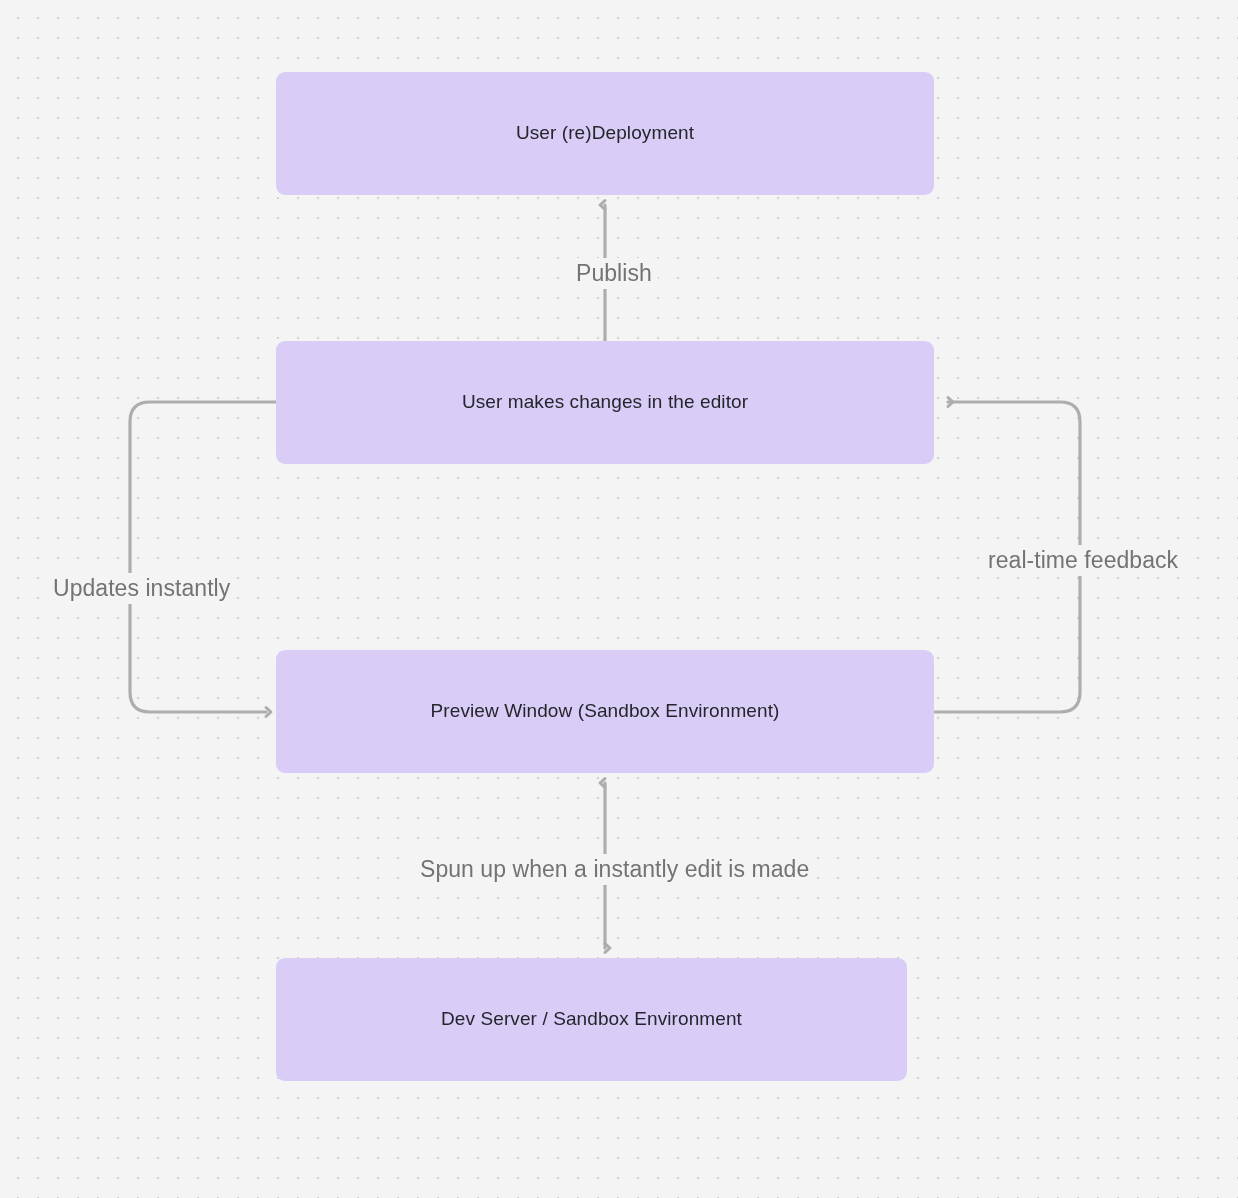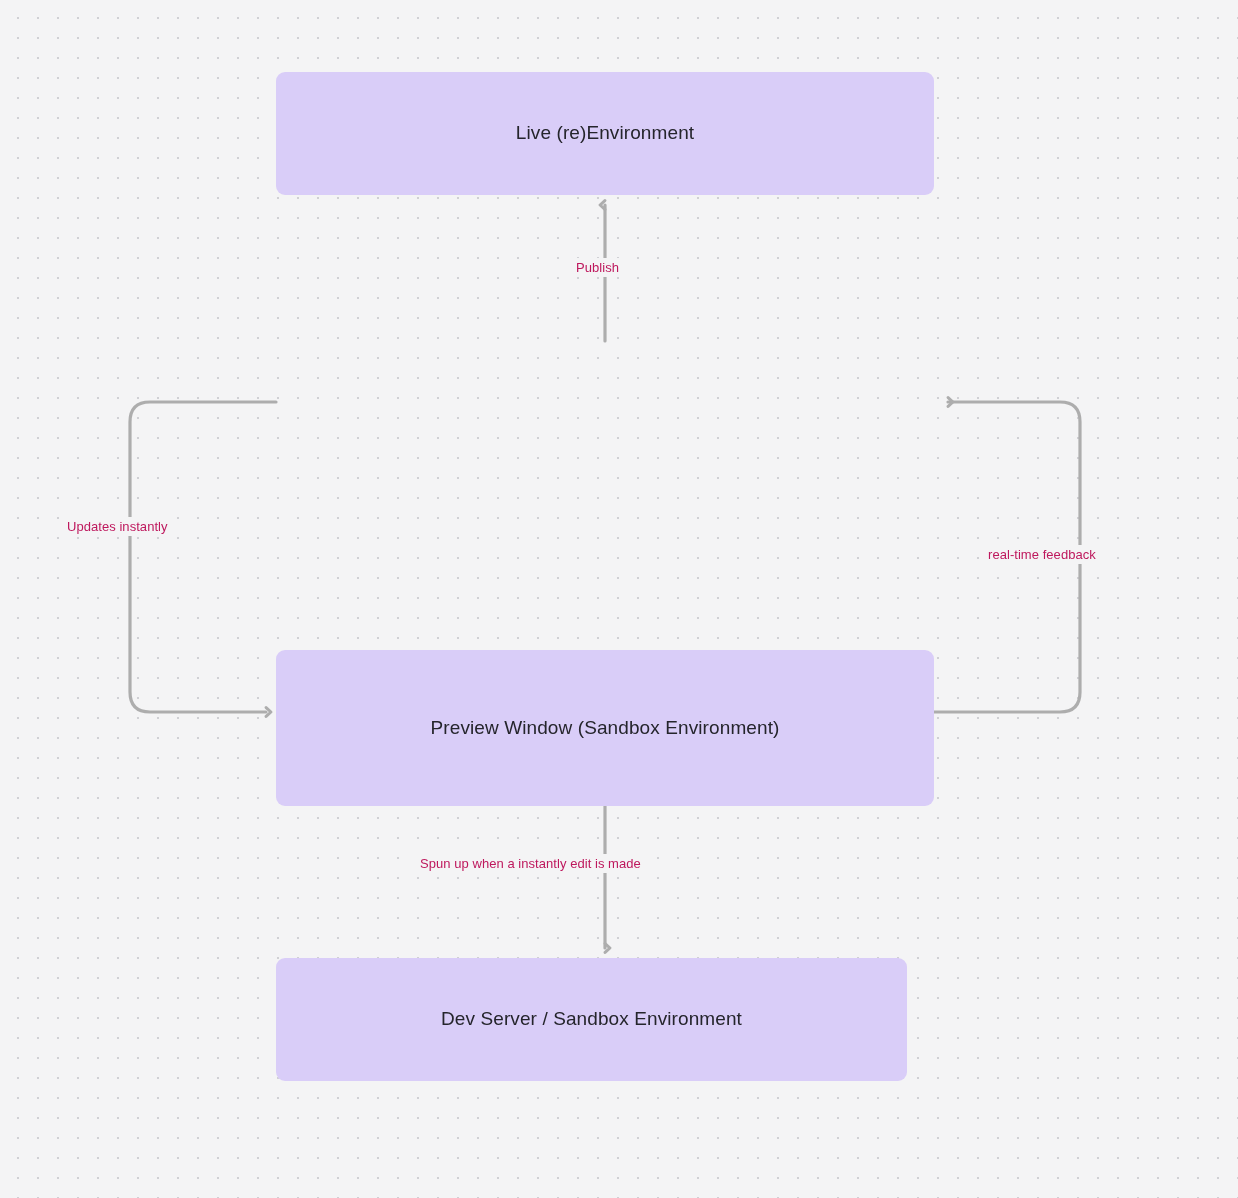--- a/index.html
+++ b/index.html
@@ -42,34 +42,34 @@
   .node-label {
     font-size: 19px;
     color: #25252c;
     letter-spacing: 0.1px;
     text-align: center;
     line-height: 1.3;
     white-space: nowrap;
   }
   .edge-label {
     position: absolute;
-    font-size: 13px;
-    color: #be185d;
+    font-size: 23px;
+    color: #737373;
     white-space: nowrap;
     background: #f4f4f5;
     padding: 2px 6px;
     letter-spacing: 0.05px;
   }
   #node-live        { left: 276px; top: 72px;  width: 658px; height: 123px; }
   #node-editor      { left: 276px; top: 341px; width: 658px; height: 123px; }
-  #node-preview     { left: 276px; top: 650px; width: 658px; height: 156px; }
+  #node-preview     { left: 276px; top: 650px; width: 658px; height: 123px; }
   #node-devserver   { left: 276px; top: 958px; width: 631px; height: 123px; }
 
   #label-publish    { left: 570px; top: 258px; }
-  #label-updates    { left: 47px;  top: 517px; margin-left: 14px; }
+  #label-updates    { left: 47px;  top: 573px; }
   #label-feedback   { left: 982px; top: 545px; text-align: right; }
   #label-spun       { left: 414px; top: 854px; }
 </style>
 </head>
 <body>
 
 <div id="canvas">
 
   <svg id="edges" viewBox="0 0 1238 1198" xmlns="http://www.w3.org/2000/svg">
     <defs>
@@ -93,23 +93,26 @@
 
       <path d="M276,402 L150,402 Q130,402 130,422 L130,692 Q130,712 150,712 L266,712" marker-end="url(#ah-right)"></path>
 
       <path d="M934,712 L1060,712 Q1080,712 1080,692 L1080,422 Q1080,402 1060,402 L948,402" marker-end="url(#ah-left)"></path>
 
       <path d="M605,948 L605,783" marker-start="url(#ah-down)" marker-end="url(#ah-up)"></path>
     </g>
   </svg>
 
   <div class="node" id="node-live">
-    <span class="node-label">Live (re)Environment</span>
+    <span class="node-label">User (re)Deployment</span>
   </div>
 
+  <div class="node" id="node-editor">
+    <span class="node-label">User makes changes in the editor</span>
+  </div>
 
   <div class="node" id="node-preview">
     <span class="node-label">Preview Window (Sandbox Environment)</span>
   </div>
 
   <div class="node" id="node-devserver">
     <span class="node-label">Dev Server / Sandbox Environment</span>
   </div>
 
   <div class="edge-label" id="label-publish">Publish</div>

